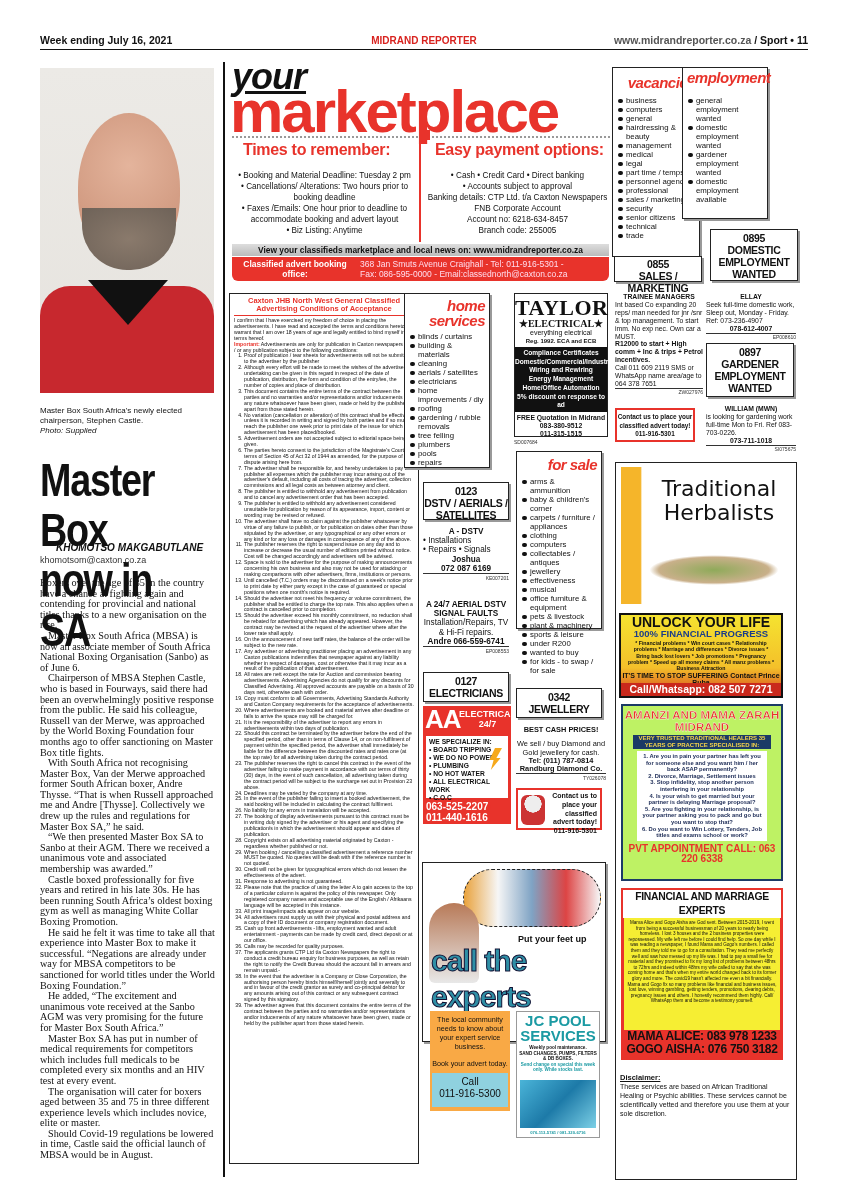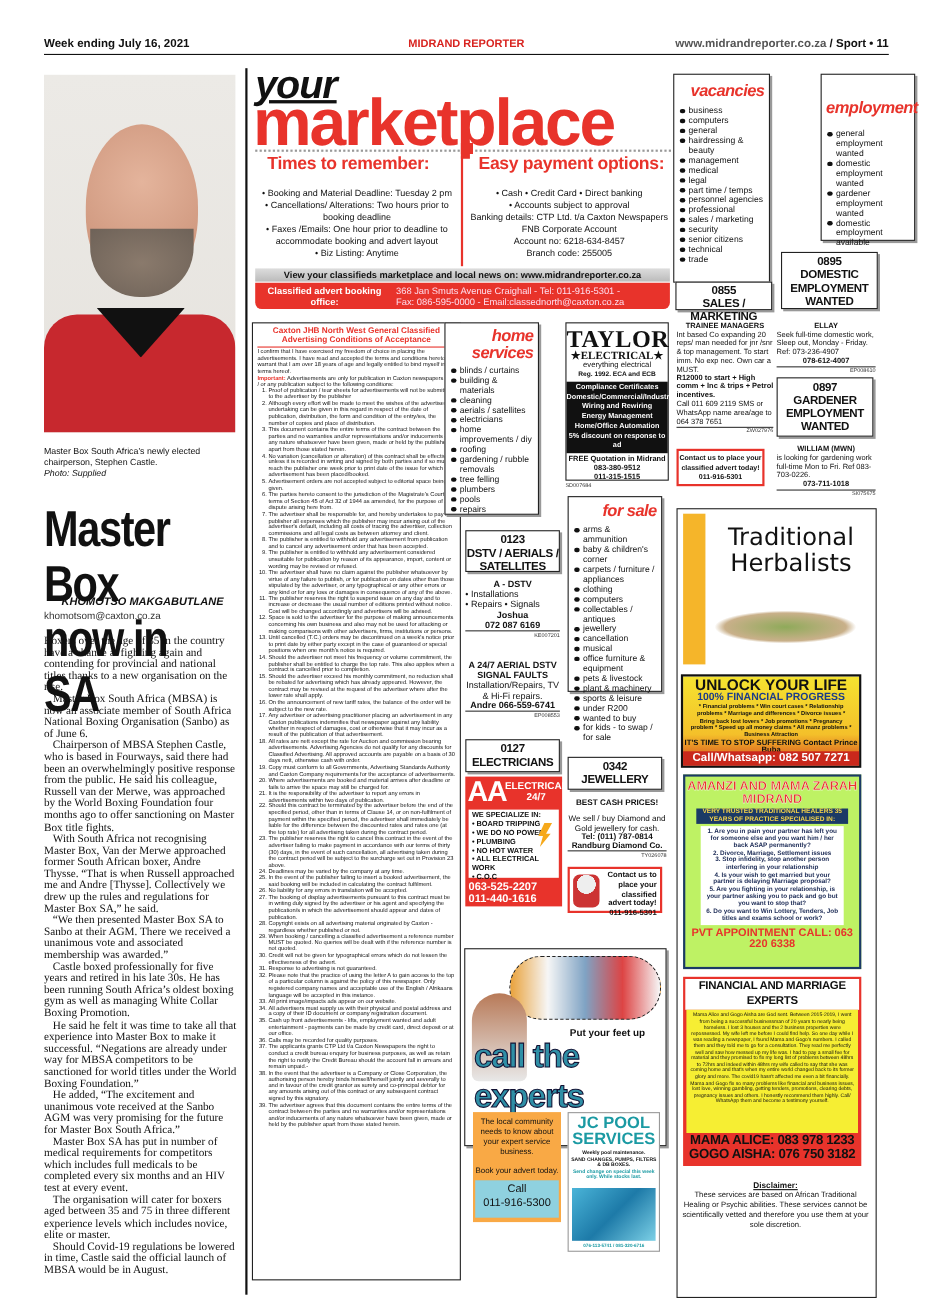--- a/index.html
+++ b/index.html
@@ -39,21 +39,21 @@
 .viewbar{left:232px;top:244px;width:377px;height:12px;background:linear-gradient(#ddd,#bbb);font-size:8.4px;font-weight:bold;text-align:center;line-height:12px}
 .bookbar{left:232px;top:257px;width:377px;height:24px;background:#e8332b;border-radius:0 0 6px 6px;color:#fff;font-size:8.5px}
 .bookbar .k{position:absolute;left:8px;top:2px;width:110px;font-weight:bold;text-align:center;line-height:10px}
 .bookbar .v{position:absolute;left:128px;top:2px;line-height:10px;color:#fde}
 .box{border:1.5px solid #222;background:#fff;box-shadow:2px 2px 0 #999}
 .cat-title{font-weight:bold;font-style:italic;color:#e8332b;text-align:right;font-size:15px;letter-spacing:-.5px}
 ul.bul{list-style:none;font-size:7.8px;line-height:9px}
 ul.bul li{position:relative;padding-left:9px}
 ul.bul li:before{content:"";position:absolute;left:1px;top:2.5px;width:4.5px;height:4.5px;border-radius:50%;background:#111}
 .vac{left:612px;top:67px;width:88px;height:190px;padding:6px 4px}
-.emp{left:746px;top:67px;width:86px;height:152px;padding:22px 4px}
+.emp{left:682px;top:67px;width:86px;height:152px;padding:1px 4px}
 .class-box{text-align:center;font-weight:bold;font-size:10.5px;line-height:12px;letter-spacing:-.3px;transform-origin:center}
 .c0855{left:614px;top:256px;width:88px;height:26px;padding-top:1px}
 .c0895{left:710px;top:229px;width:88px;height:52px;padding-top:2px}
 
 .cond{left:229px;top:293px;width:190px;height:871px;border:1.5px solid #222;padding:3px 4px;font-size:5.2px;line-height:5.9px;overflow:hidden}
 .cond .t{color:#e8332b;font-weight:bold;font-size:7.5px;line-height:8px;text-align:center;border-bottom:1px solid #e8332b;padding-bottom:2px;margin-bottom:2px}
 .cond .imp{color:#e8332b;font-weight:bold}
 .cond ol{padding-left:10px}
 
 .home{left:404px;top:293px;width:86px;height:175px;padding:4px 4px}
@@ -118,21 +118,21 @@
 .unlock .e{position:absolute;left:0;bottom:0;width:100%;background:#c9281c;color:#fff;font-size:10.5px;font-weight:bold;line-height:13px}
 .amanzi{position:absolute;left:5px;top:241px;width:162px;height:177px;background:#bef264;border:2px solid #1b3a66;text-align:center}
 .amanzi .t{color:#e8332b;font-size:11.5px;font-weight:bold;line-height:12px;-webkit-text-stroke:.3px #fff;padding-top:3px}
 .amanzi .s{background:#1b3a66;color:#f5d34a;font-size:6px;font-weight:bold;line-height:7px;margin:2px 10px}
 .amanzi .q{background:#fff;margin:0 14px;font-size:5.8px;font-weight:bold;line-height:6.6px;color:#1b2a55;padding:2px}
 .amanzi .ap{color:#e8332b;font-size:10px;font-weight:bold;line-height:10.5px;margin-top:3px}
 .fin{position:absolute;left:5px;top:425px;width:162px;height:172px;background:#e8332b;text-align:center}
 .fin .t{font-size:10.4px;font-weight:bold;line-height:14px;color:#111;background:#fff;margin:2px 2px 0;letter-spacing:-.3px}
 .fin .body{background:#f6ee33;margin:0 3px;font-size:4.6px;line-height:5.6px;padding:2px 3px;height:112px;overflow:hidden}
 .fin .ph{font-size:12px;font-weight:bold;line-height:13px;color:#111;letter-spacing:-.3px}
-.disc{position:absolute;left:4px;top:610px;width:170px;text-align:center;font-size:7px;line-height:9px}
+.disc{position:absolute;left:4px;top:610px;width:170px;font-size:7px;line-height:9px}
 .disc .h{font-weight:bold;text-decoration:underline;font-size:7.5px}
 </style>
 </head>
 <body>
 
 <div class="abs hdr">
   <span class="l">Week ending July 16, 2021</span>
   <span class="c">MIDRAND REPORTER</span>
   <span class="r"><span class="url">www.midrandreporter.co.za</span><span> / Sport • 11</span></span>
 </div>
@@ -363,21 +363,21 @@
 <div class="abs box forsale">
   <div class="cat-title">for sale</div>
   <ul class="bul" style="margin-top:4px">
     <li>arms &amp; ammunition</li>
     <li>baby &amp; children's corner</li>
     <li>carpets / furniture / appliances</li>
     <li>clothing</li>
     <li>computers</li>
     <li>collectables / antiques</li>
     <li>jewellery</li>
-    <li>cancellation</li>
+    <li>effectiveness</li>
     <li>musical</li>
     <li>office furniture &amp; equipment</li>
     <li>pets &amp; livestock</li>
     <li>plant &amp; machinery</li>
     <li>sports &amp; leisure</li>
     <li>under R200</li>
     <li>wanted to buy</li>
     <li>for kids - to swap / for sale</li>
   </ul>
 </div>

